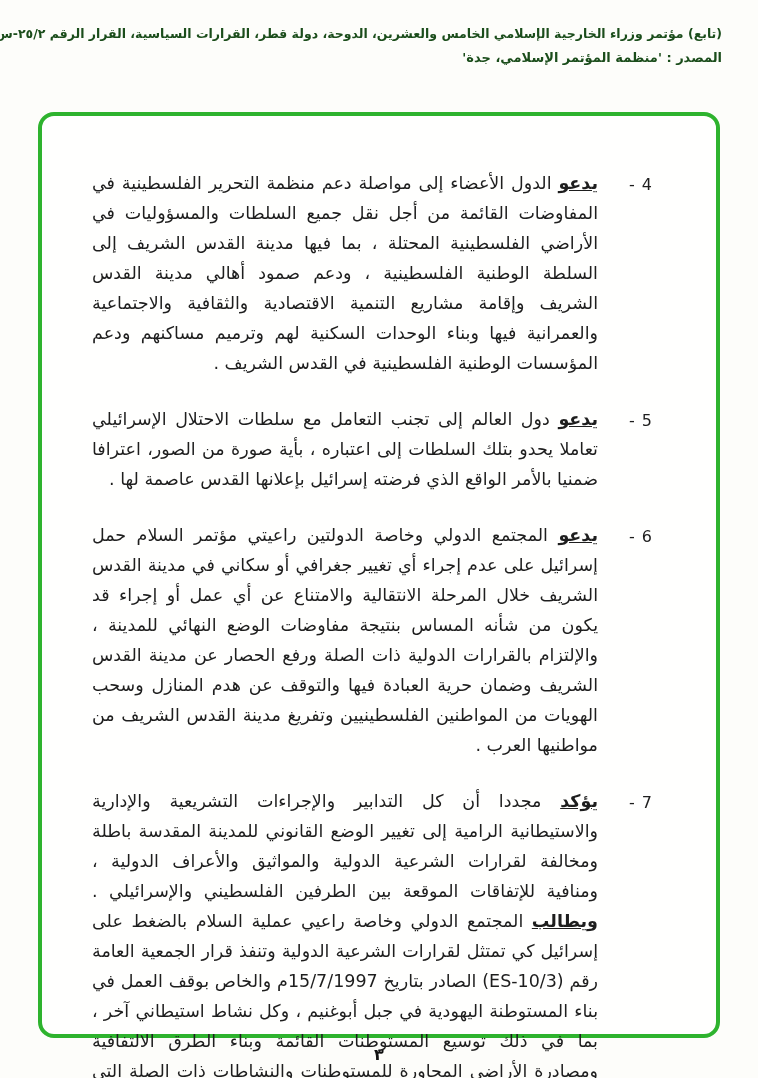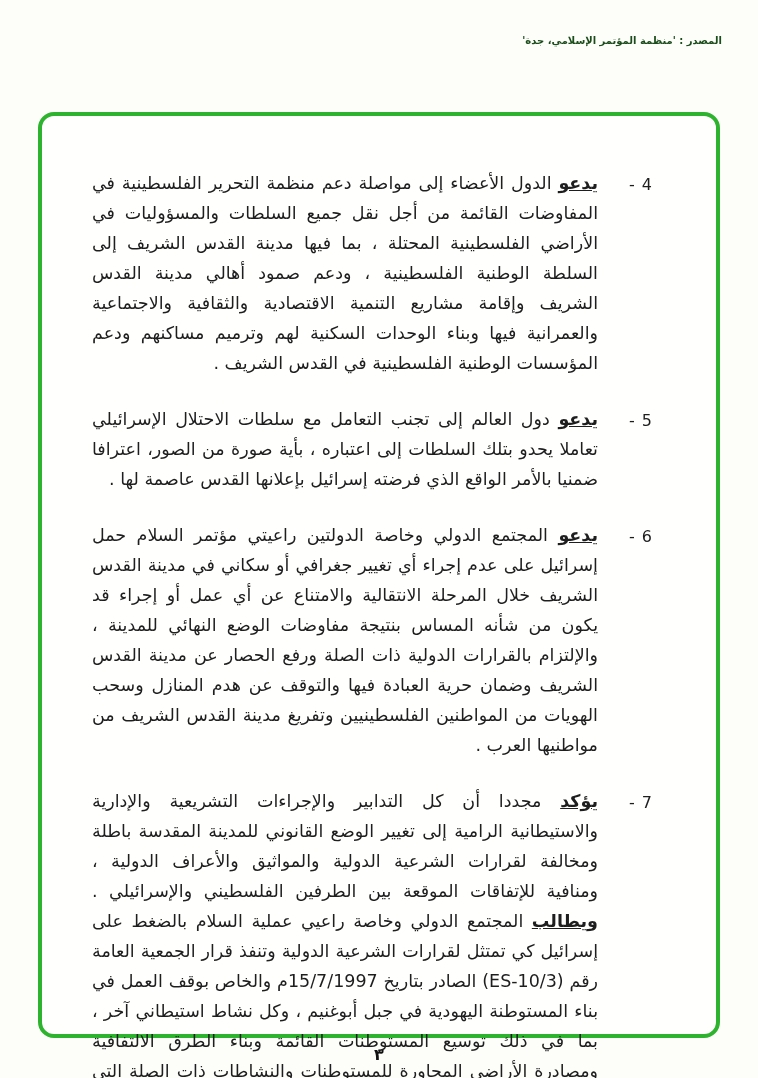--- a/index.html
+++ b/index.html
@@ -24,21 +24,21 @@
     text-align:right;
     color:var(--header-text);
   }
   .header-line1{
     font-size:12.5px;
     font-weight:bold;
     white-space:nowrap;
     letter-spacing:0.2px;
   }
   .header-line2{
-    font-size:10px;
+    font-size:13px;
     font-weight:bold;
     margin-top:9px;
   }
   .doc-box{
     position:absolute;
     top:112px;
     left:38px;
     width:682px;
     height:926px;
     border:4px solid var(--border-green);
@@ -83,20 +83,21 @@
     font-weight:bold;
     color:#111;
   }
 </style>
 </head>
 <body>
 
 <div class="page">
 
   <div class="header">
+    <div class="header-line1">(تابع) مؤتمر وزراء الخارجية الإسلامي الخامس والعشرين، الدوحة، دولة قطر، القرارات السياسية، القرار الرقم ٢٥/٢-س</div>
     <div class="header-line2">المصدر :  'منظمة المؤتمر الإسلامي، جدة'</div>
   </div>
 
   <div class="doc-box">
     <div class="content">
 
       <div class="para">
         <div class="para-num">
           <span>4</span>
           <span>-</span>

